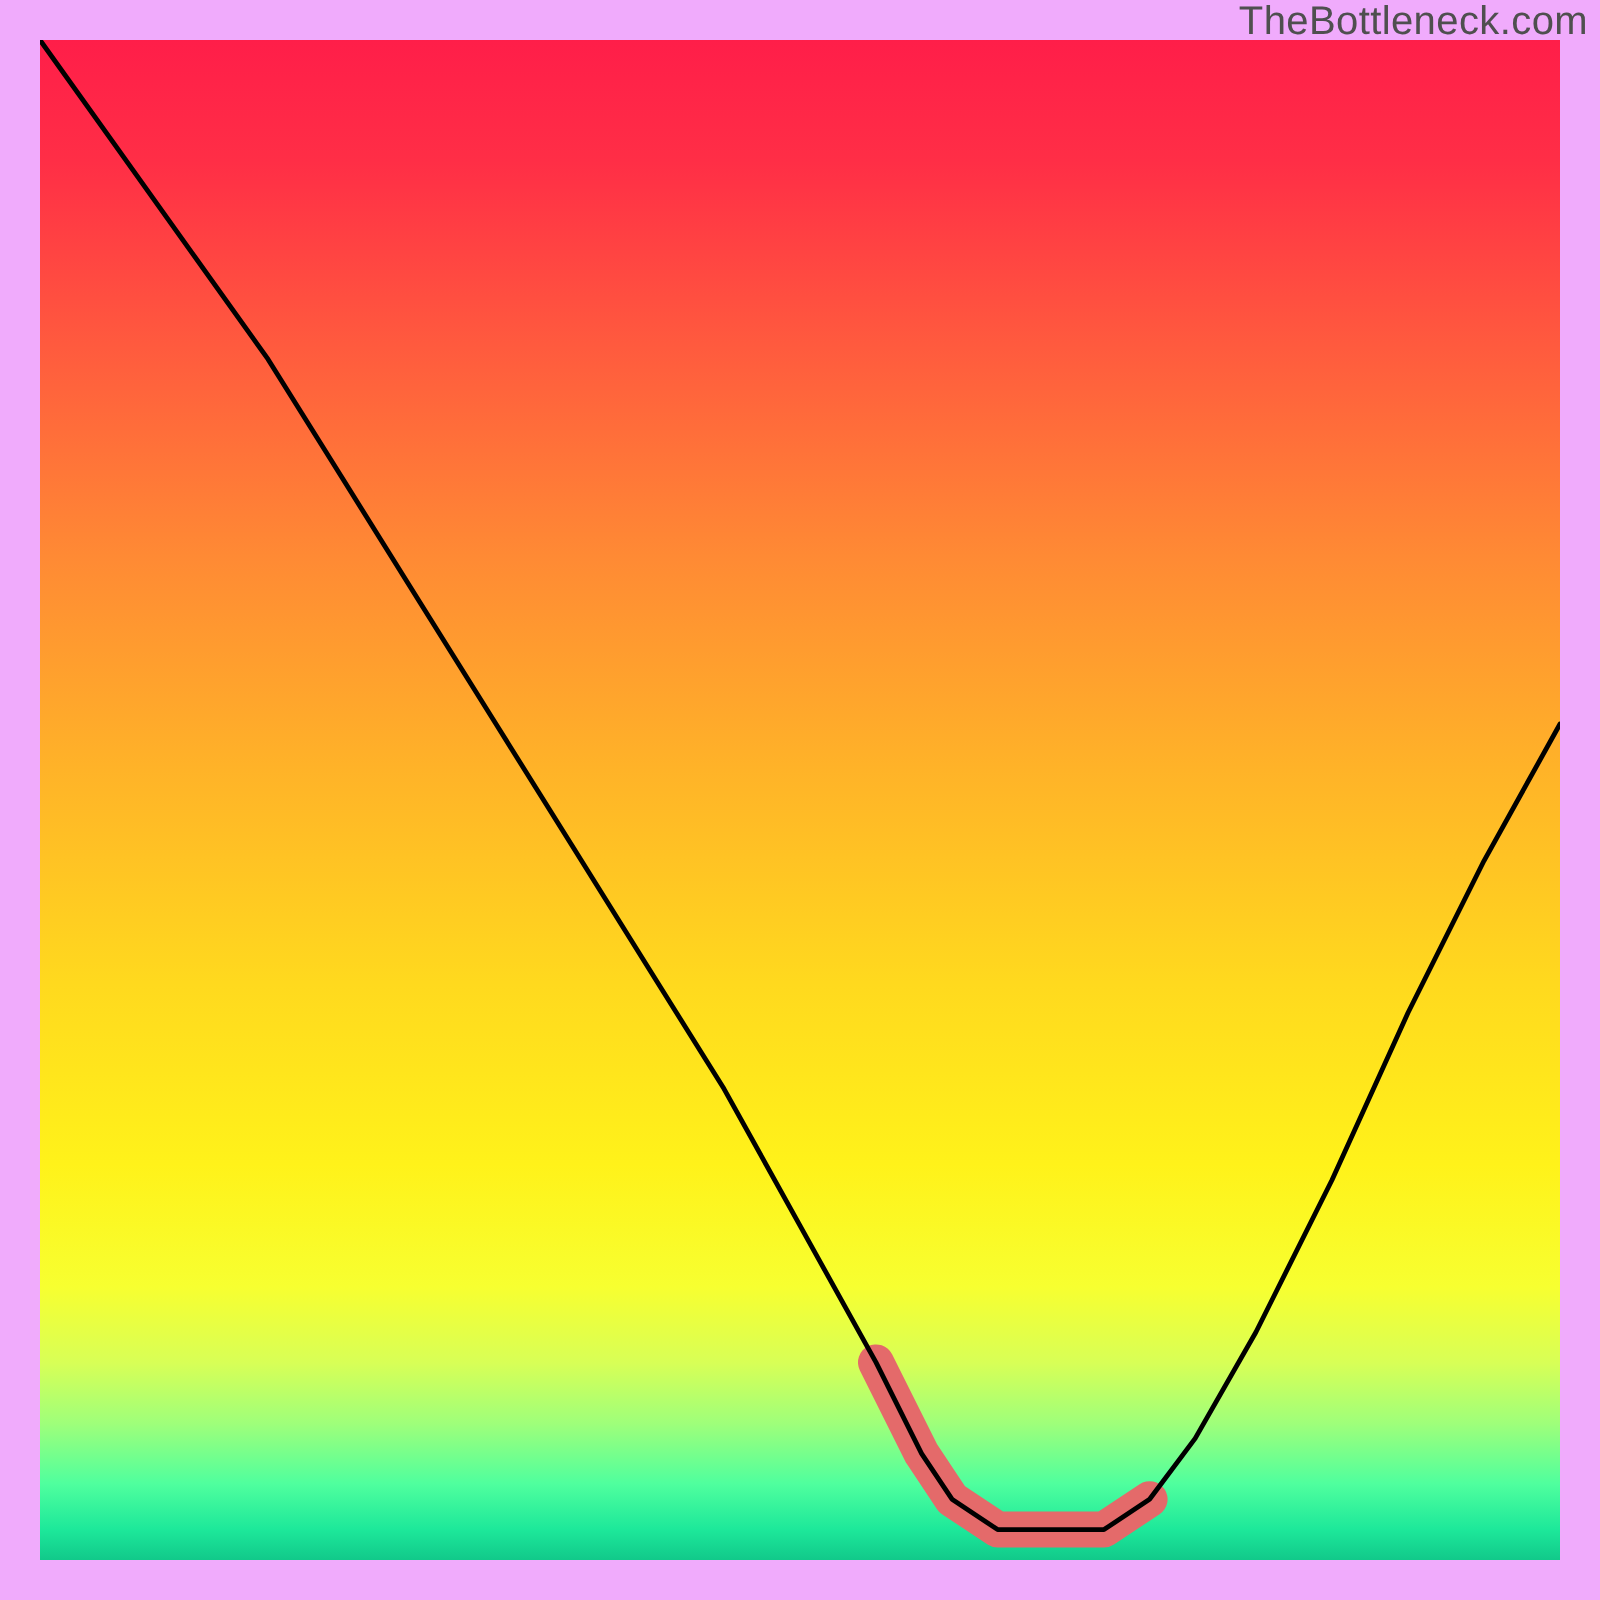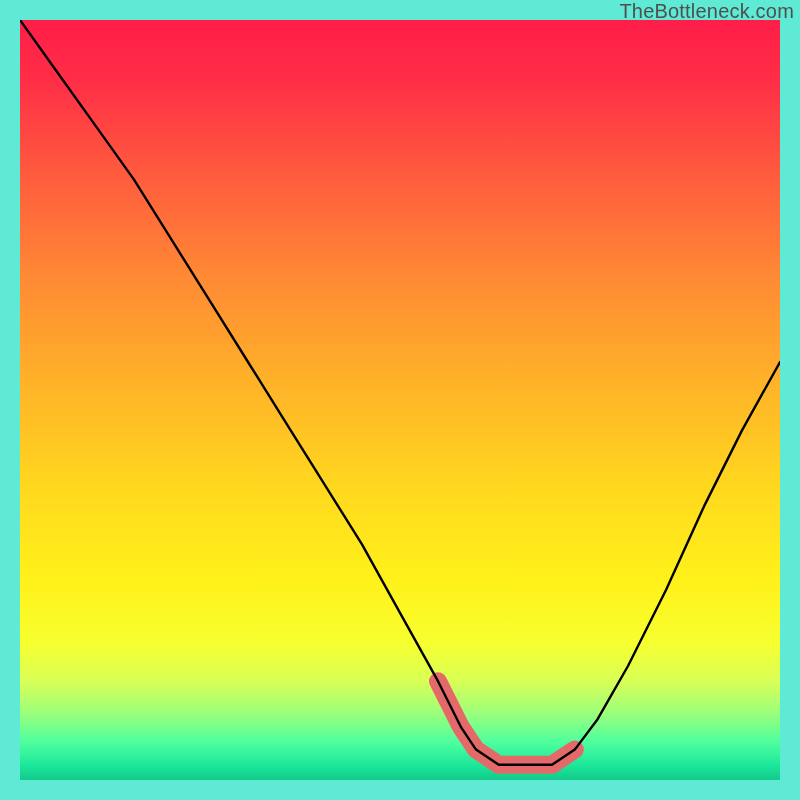--- a/index.html
+++ b/index.html
@@ -8,21 +8,21 @@
     width: 800px;
     height: 800px;
     background: #000;
     overflow: hidden;
     font-family: Arial, Helvetica, sans-serif;
   }
   .frame {
     position: relative;
     width: 800px;
     height: 800px;
-    background: #5eead4;
+    background: #f0abfc;
   }
   .plot-area {
     position: absolute;
     left: 20px;
     top: 20px;
     width: 760px;
     height: 760px;
   }
   .gradient-bg {
     position: absolute;

